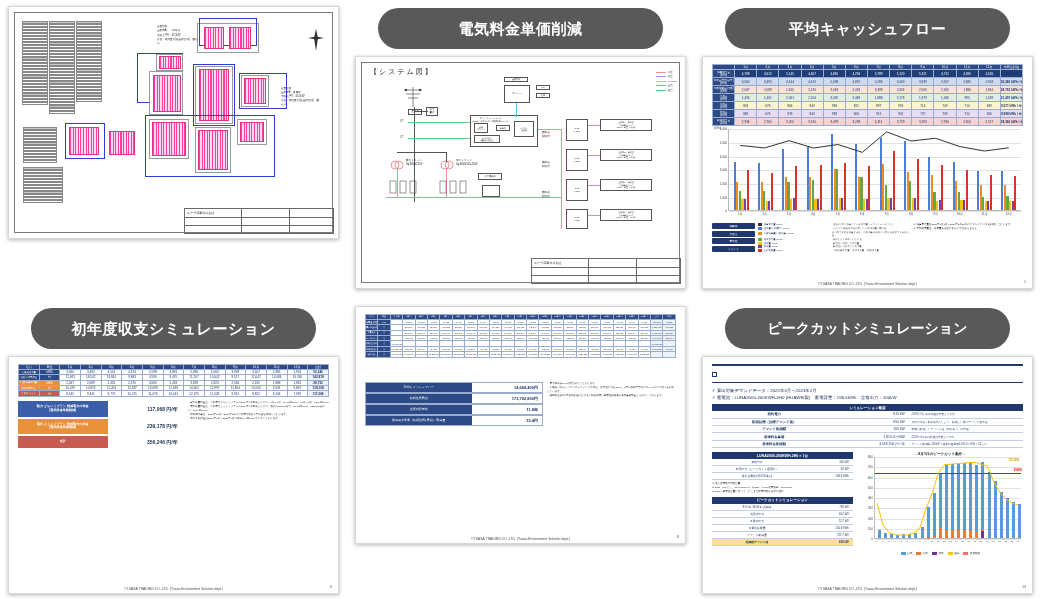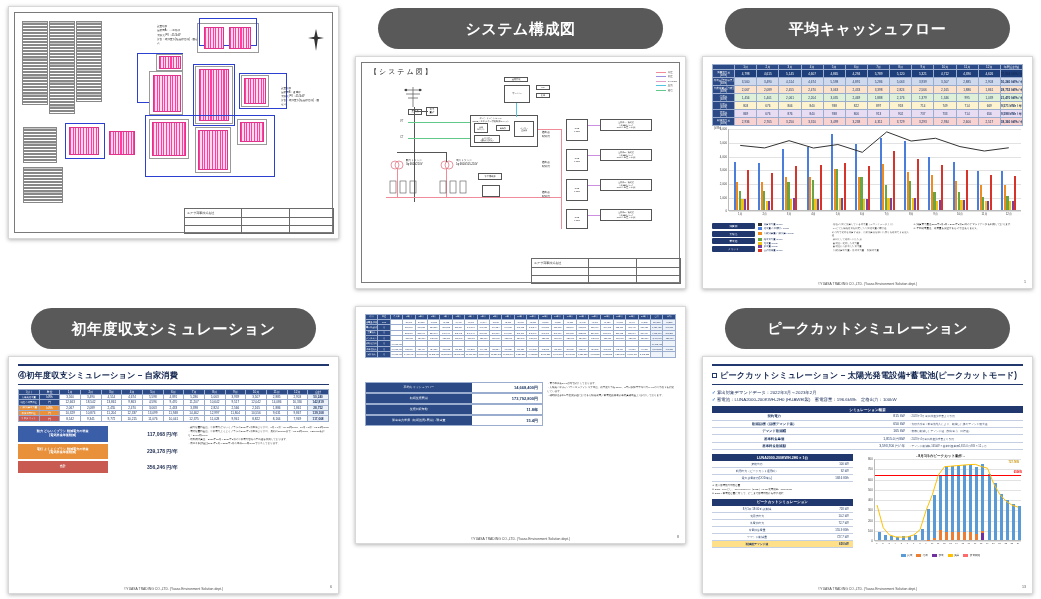--- a/index.html
+++ b/index.html
@@ -296,21 +296,21 @@
         <i style="left:0;top:8px;width:100%;height:.5px;"></i>
         <i style="left:0;top:16px;width:100%;height:.5px;"></i>
         <i style="left:56px;top:0;width:.5px;height:100%;"></i>
         <i style="left:104px;top:0;width:.5px;height:100%;"></i>
         <span style="position:absolute;left:2px;top:1.5px;font-size:3px;">ユアサ商事株式会社</span>
       </div>
     </div>
   </div>
 
   <div class="cell">
-    <div class="pill">システム構成図</div>
+    <div class="pill">電気料金単価削減</div>
     <div class="slide cad">
       <div class="cad-frame"></div>
       <div class="sysd-title">【システム図】</div>
 
       <div class="legend-sd">
         <div>
             <i style="background:#f08b99"></i>
             <span>高圧</span>
           </div>
         <div>
@@ -755,21 +755,20 @@
       </div>
 
       <div class="foot">©YUASA TRADING CO.,LTD. (Yuasa Environment Solution dept.)</div>
       <div class="pgno">1</div>
     </div>
   </div>
 
   <div class="cell">
     <div class="pill">初年度収支シミュレーション</div>
     <div class="slide tall doc">
-      <div class="doc-title blue-top">④初年度収支シミュレーション – 自家消費</div>
       <table class="g">
         <thead>
             <tr id="fy-head">
               <th>項目</th>
               <th>単位</th>
               <th>1月</th>
               <th>2月</th>
               <th>3月</th>
               <th>4月</th>
               <th>5月</th>
@@ -1149,21 +1148,21 @@
       </div>
       <div class="foot">©YUASA TRADING CO.,LTD. (Yuasa Environment Solution dept.)</div>
       <div class="pgno">8</div>
     </div>
   </div>
 
   <div class="cell">
     <div class="pill tight">ピークカットシミュレーション</div>
     <div class="slide tall doc">
       <div class="doc-title blue-top">
-        <span style="display:inline-block;width:5px;height:5px;border:.8px solid #21386e;margin-right:3px;"></span><span>ピークカットシミュレーション – 太陽光発電設備+蓄電池(ピークカットモード)</span>
+        <span style="display:inline-block;width:5px;height:5px;border:.8px solid #21386e;margin-right:3px;"></span>
       </div>
       <div class="bullets" id="pc-bullets">
           <div><span>✓</span> 算出対象デマンドデータ：2022年3月～2023年2月</div>
           <div><span>✓</span> 蓄電池：LUNA2000-200KWH-2H0 (HUAWEI製)　蓄電容量：196.6kWh　定格出力：100kW</div>
         </div>
       <div class="sect-hd">シミュレーション概要</div>
       <div id="pc-kv">
           <div class="kv">
       <div class="k">契約電力</div>
       <div class="v">815 kW</div>

